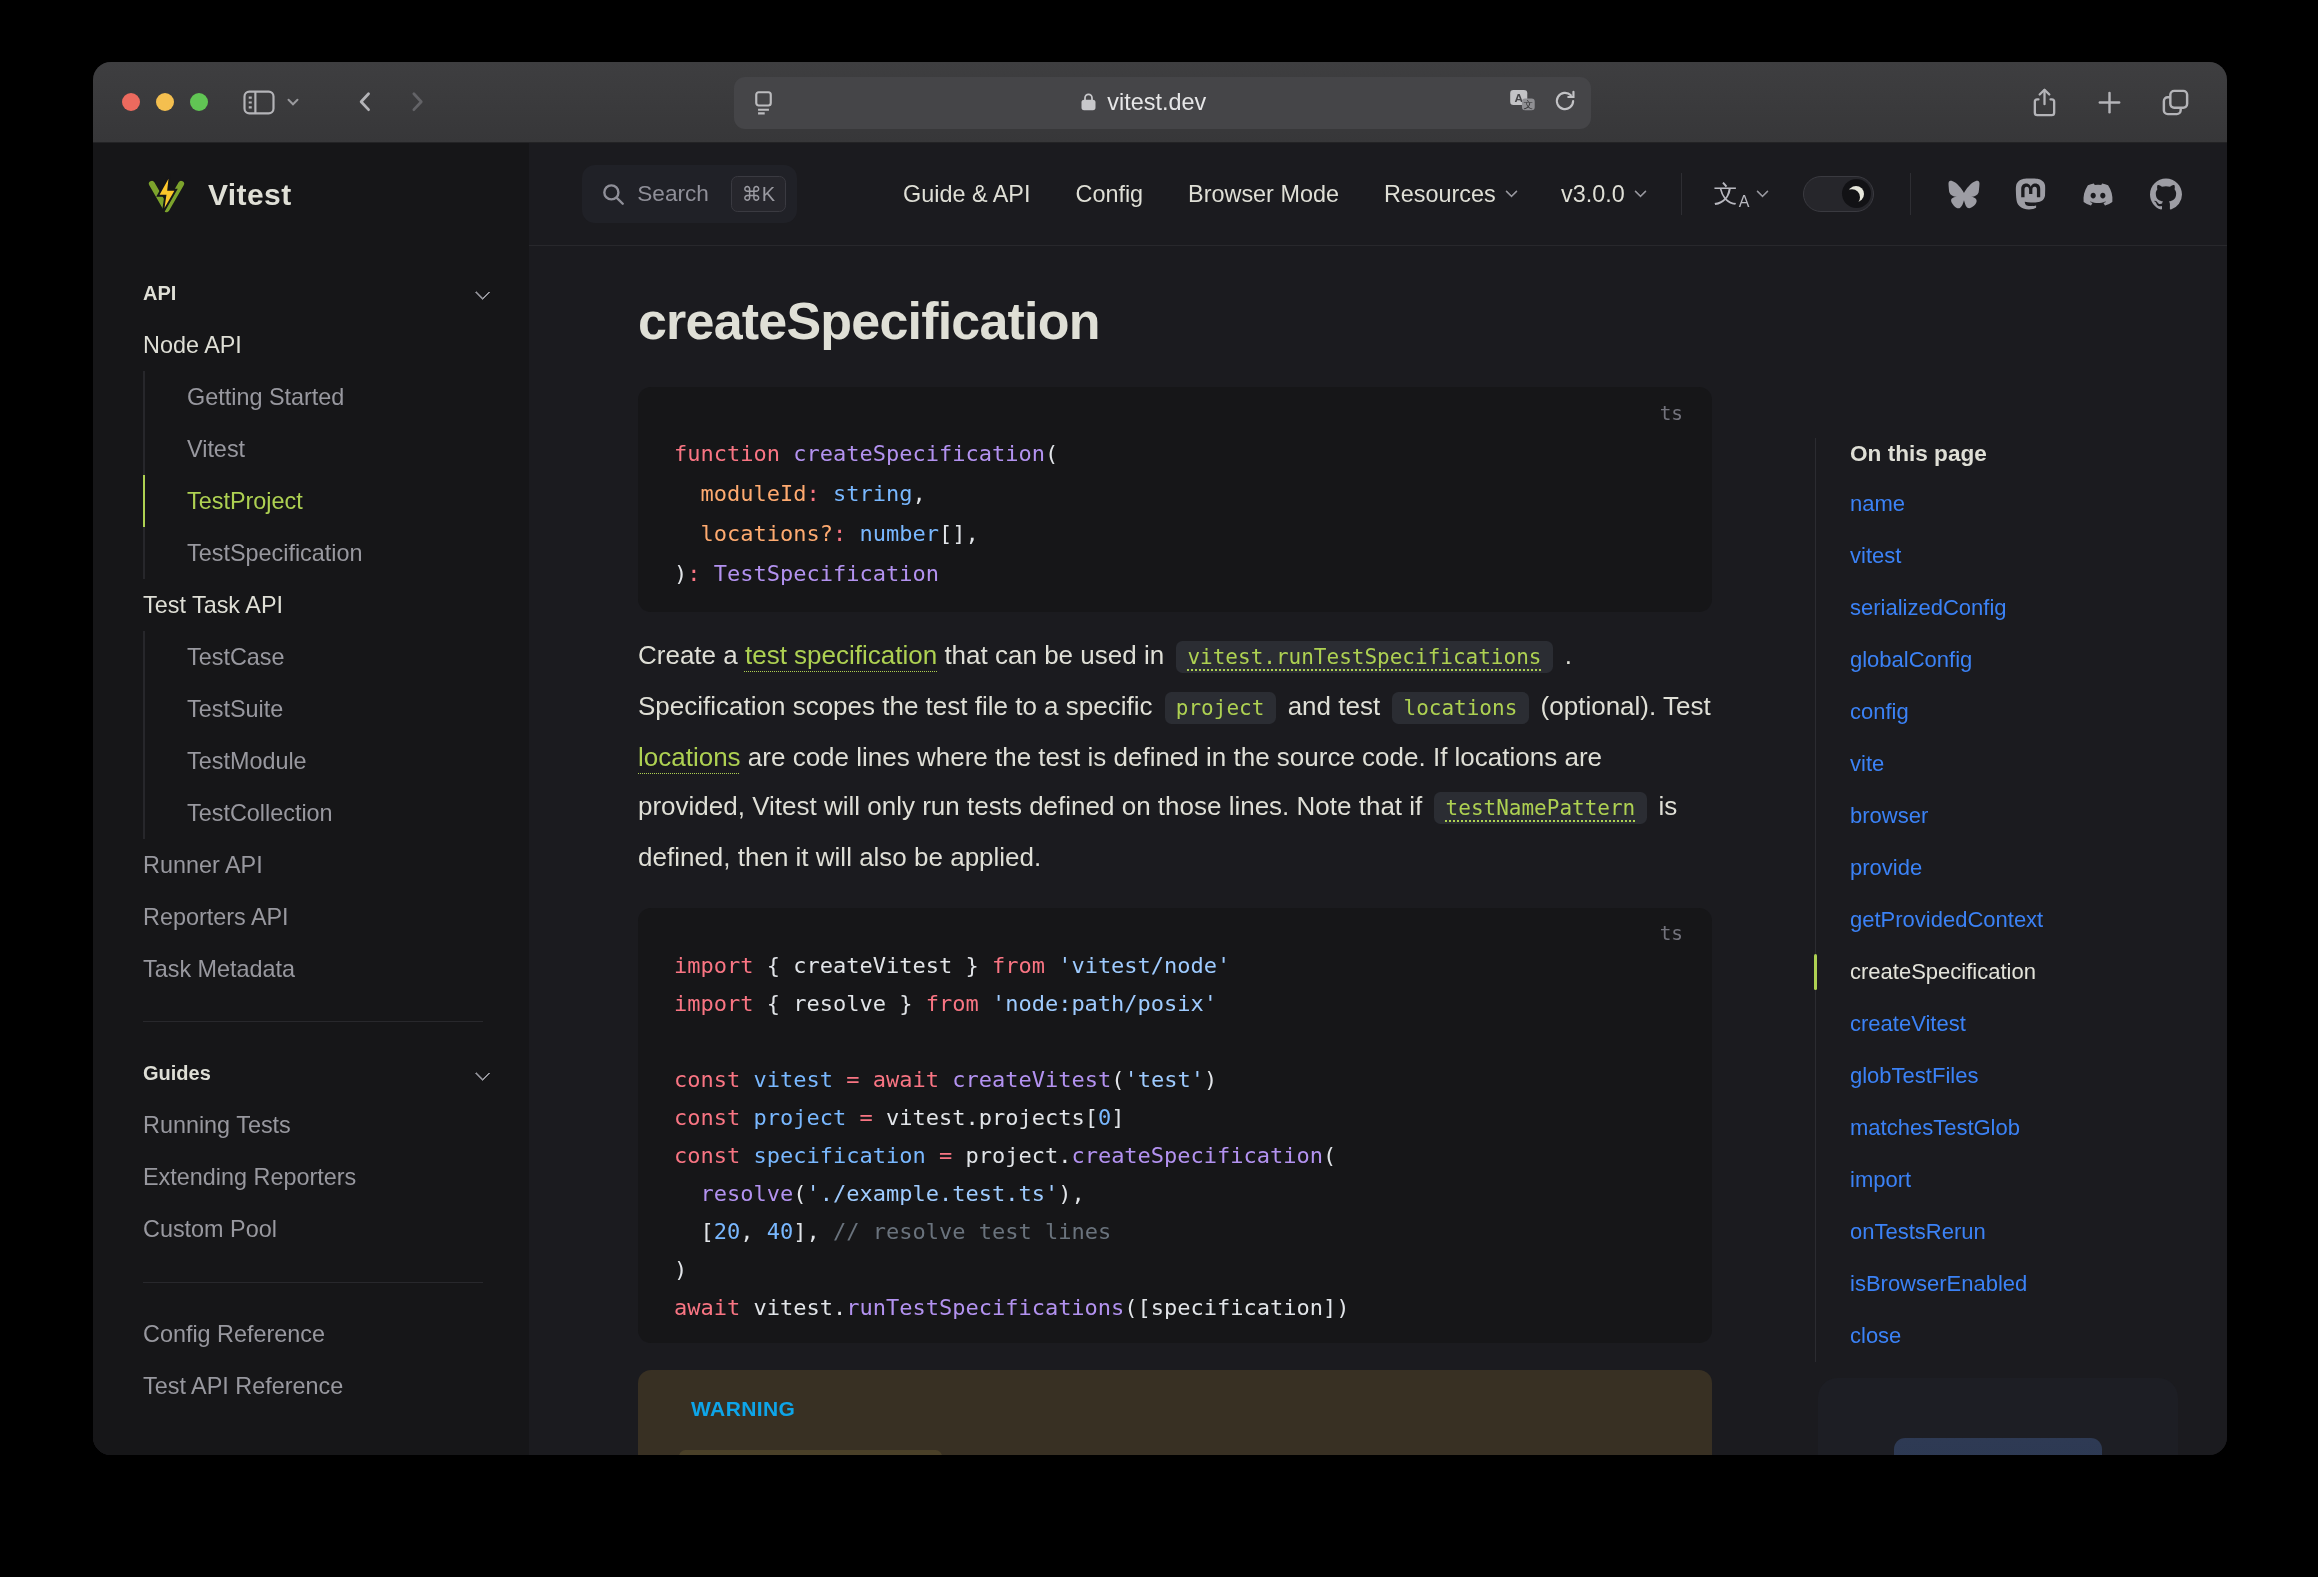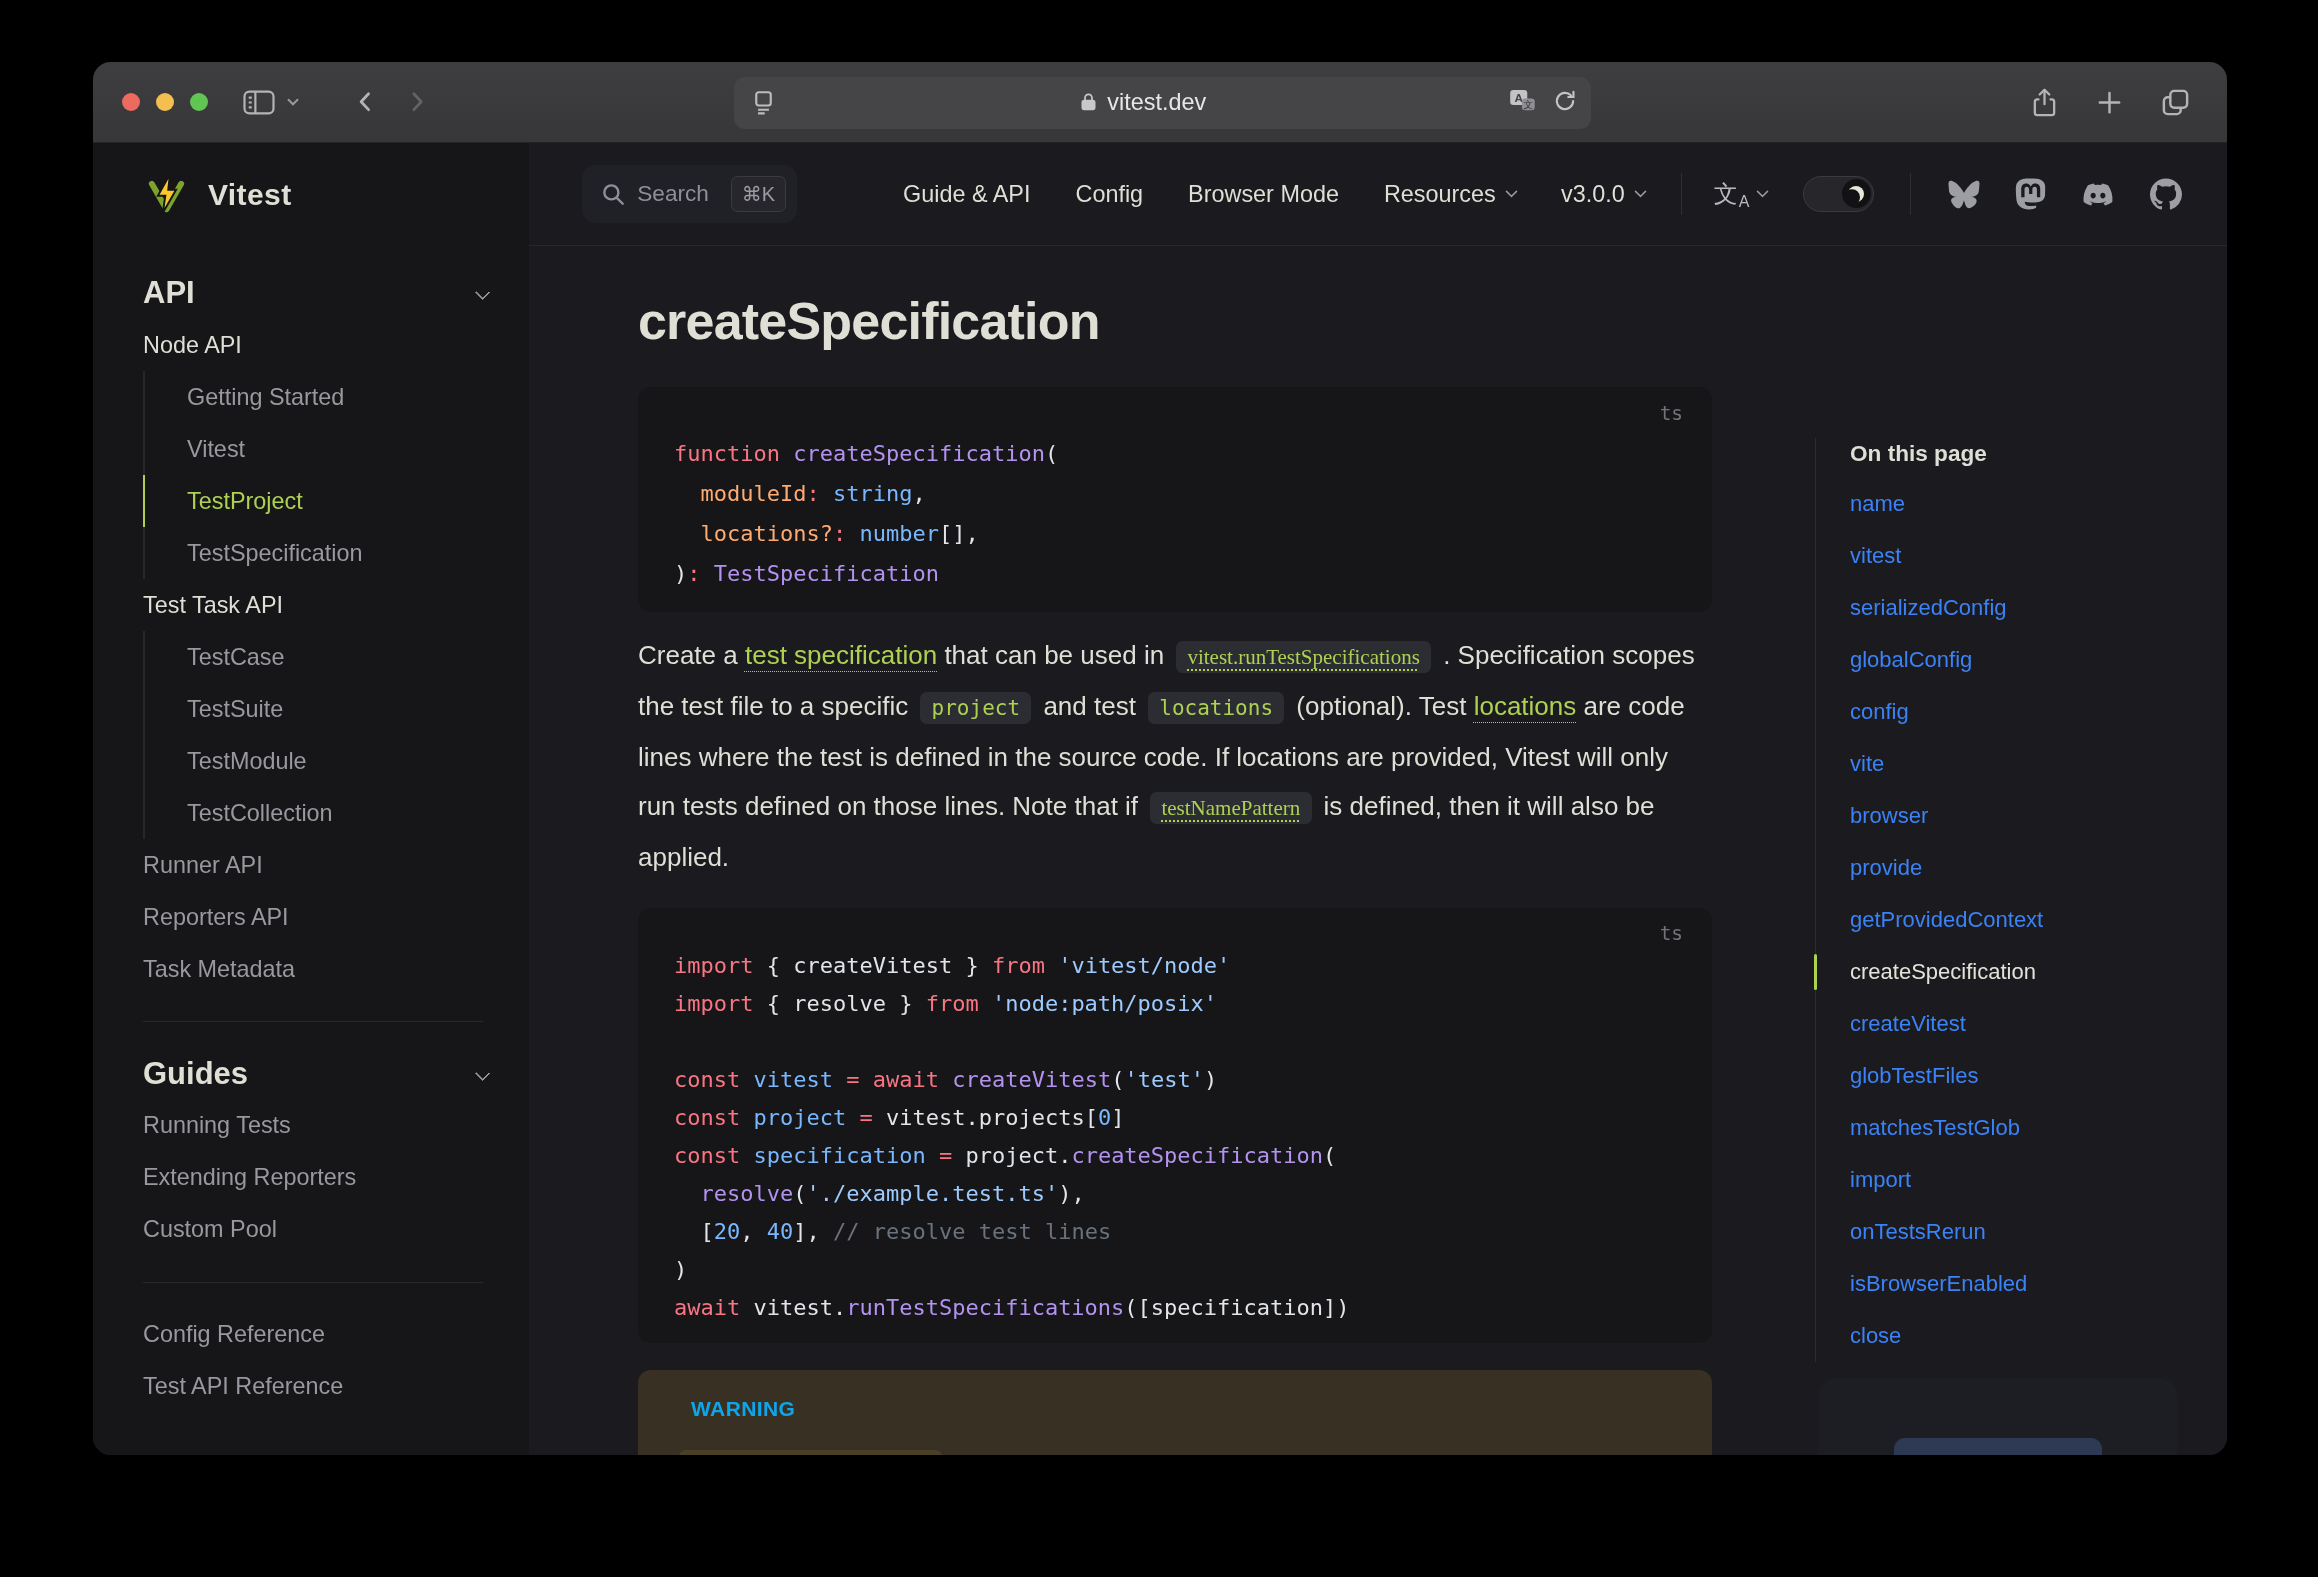--- a/index.html
+++ b/index.html
@@ -29,21 +29,21 @@
   .tb-right{position:absolute;right:36px;top:0;height:81px;display:flex;align-items:center;gap:36px;color:#b4b4b8;}
 
   
   .site{position:absolute;left:0;top:81px;width:100%;height:1313px;background:#1b1b1f;}
   .sidebar{position:absolute;left:0;top:0;width:436px;height:100%;background:#161618;}
   .logo-row{height:103px;display:flex;align-items:center;padding-left:50px;}
   .logo-mark{width:47px;height:47px;margin-right:18px;}
   .logo-text{font-size:30px;font-weight:700;color:#dfdfd6;letter-spacing:0.4px;}
 
   .side-nav{padding:21px 36px 0 50px;}
-  .s-group{position:relative;height:52px;display:flex;align-items:center;font-size:31px;font-weight:700;color:#dfdfd6;cursor:pointer;}
+  .s-group{position:relative;height:52px;display:flex;align-items:center;font-size:20px;font-weight:700;color:#dfdfd6;cursor:pointer;}
   .s-group .chev{position:absolute;right:4.8px;}
   .chev{width:11.3px;height:11.3px;border-right:2.4px solid #98989f;border-bottom:2.4px solid #98989f;
     transform:rotate(45deg);border-radius:0.8px;display:inline-block;}
   .s-item{height:52px;display:flex;align-items:center;font-size:23.4px;color:#98989f;cursor:pointer;}
   .s-item.strong{color:#dfdfd6;}
   .s-item.lvl1{margin-left:0;border-left:2.4px solid #27272b;padding-left:42px;}
   .s-item.active{color:#aed152;border-left-color:#aed152;}
   .s-div{height:0.8px;background:#28282c;margin:26px 9.7px 26px 0;}
 
   .navbar{position:absolute;left:436px;top:0;width:1698px;height:103px;display:flex;align-items:center;
@@ -79,21 +79,21 @@
   .code-line{white-space:pre;}
   .tok-kw{color:#f97583;} .tok-fn{color:#b392f0;} .tok-str{color:#9ecbff;} .tok-num{color:#79b8ff;}
   .tok-var{color:#79b8ff;} .tok-param{color:#ffab70;} .tok-type{color:#79b8ff;} .tok-cm{color:#6a737d;} .tok-pl{color:#e1e4e8;}
   .codeblock.cb1{margin-top:35px;}
   .codeblock.cb2{margin-top:13.7px;padding-top:39px;padding-bottom:16px;}
 
   .para{margin-top:18.6px;font-size:26px;line-height:49px;color:#dfdfd6;}
   .link{color:#aed152;text-decoration:underline dotted;text-underline-offset:6.5px;text-decoration-thickness:1.2px;cursor:pointer;}
   .inline-code{font-family:"DejaVu Sans Mono",monospace;font-size:21px;color:#aed152;background:#2b2d33;
     border-radius:6.5px;padding:4px 11.3px;margin:0 4.8px;white-space:nowrap;}
-  .code-link{text-decoration:underline dotted;text-underline-offset:5.7px;cursor:pointer;font-family:Liberation Serif, serif;}
+  .code-link{text-decoration:underline dotted;text-underline-offset:5.7px;cursor:pointer;}
 
   .warning{margin-top:27.4px;background:#383023;border-radius:13px;padding:27.4px 36px;}
   .warning-title{font-size:21px;font-weight:700;color:#0ea5e9;letter-spacing:0.4px;margin-left:17px;}
   .warning-body{margin-top:19.4px;font-size:24px;line-height:47px;color:#d6d3c8;}
   .warning .inline-code{color:#dcb050;background:#4a4028;}
   .warning .link{color:#dcab4e;}
 
   
   .aside{position:absolute;left:1722px;top:295px;width:371px;border-left:0.8px solid #2c2c31;padding-left:34px;}
   .toc-title{font-size:22.6px;font-weight:700;color:#dfdfd6;height:32px;display:flex;align-items:center;}

